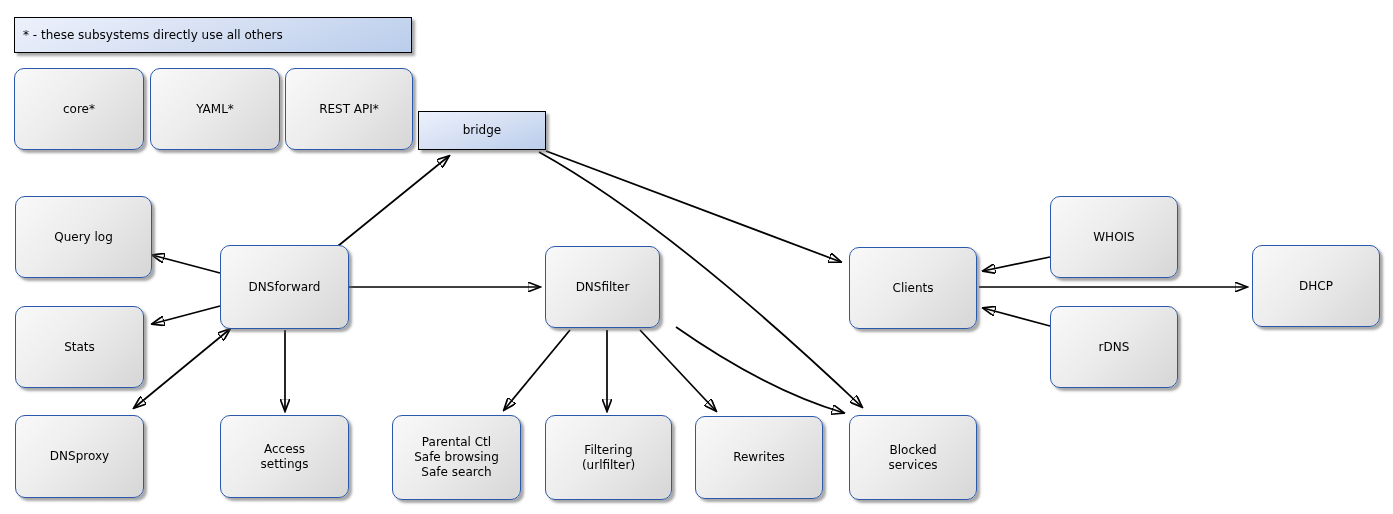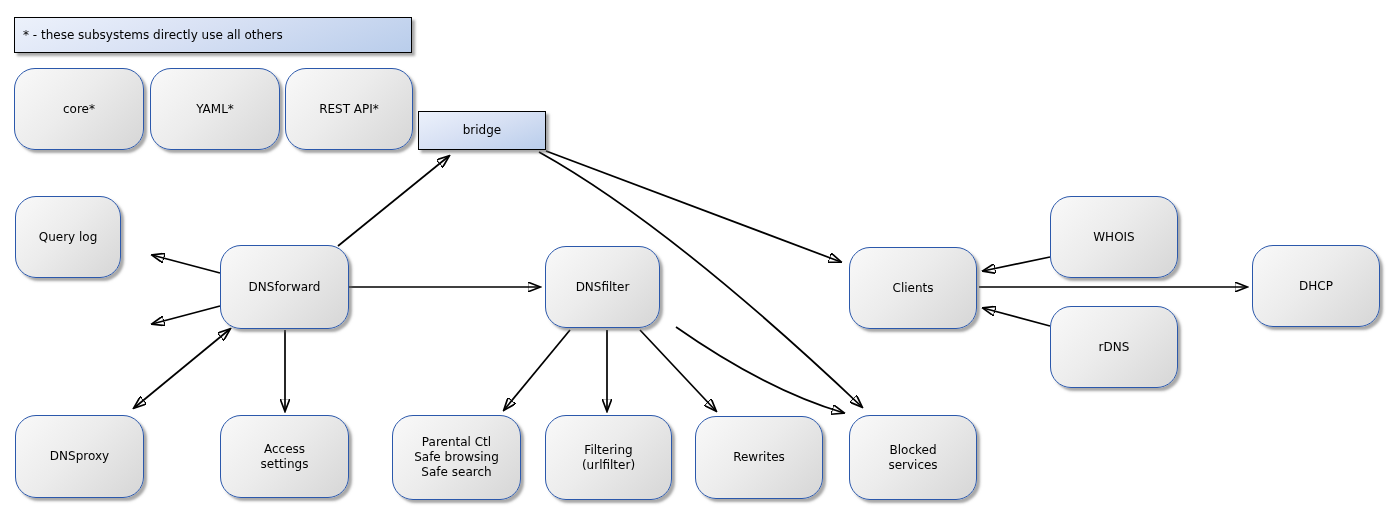--- a/index.html
+++ b/index.html
@@ -21,21 +21,21 @@
   }
   .edges path { stroke: #000000; stroke-width: 1.7; fill: none; }
   .node {
     position: absolute;
     box-sizing: border-box;
     display: flex;
     align-items: center;
     justify-content: center;
     text-align: center;
     border: 1.6px solid #2b58ab;
-    border-radius: 21px;
+    border-radius: 10px;
     background: linear-gradient(135deg, #f9f9f9 0%, #ececec 45%, #d6d6d6 100%);
     box-shadow: 3px 3px 2.5px rgba(96,96,96,0.55);
     line-height: 1.25;
   }
   .node span { white-space: pre-line; }
   .plain {
     border: 1.6px solid #000000;
     border-radius: 0;
     background: linear-gradient(160deg, #ecf1fb 0%, #d8e1f4 45%, #b9cdeb 100%);
   }
@@ -86,24 +86,27 @@
   </div>
 
   <div class="node" style="left:285px; top:68px; width:128px; height:82px;">
     <span>REST API*</span>
   </div>
 
   <div class="node plain" style="left:418px; top:111px; width:128px; height:39px;">
     <span>bridge</span>
   </div>
 
-  <div class="node" style="left:15px; top:196px; width:106px; height:82px;">
+  <div class="node" style="left:15px; top:196px; width:137px; height:82px;">
     <span>Query log</span>
   </div>
 
+  <div class="node" style="left:15px; top:306px; width:129px; height:82px;">
+    <span>Stats</span>
+  </div>
 
   <div class="node" style="left:15px; top:415px; width:129px; height:83px;">
     <span>DNSproxy</span>
   </div>
 
   <div class="node" style="left:220px; top:245px; width:129px; height:84px;">
     <span>DNSforward</span>
   </div>
 
   <div class="node" style="left:220px; top:415px; width:129px; height:83px;">

